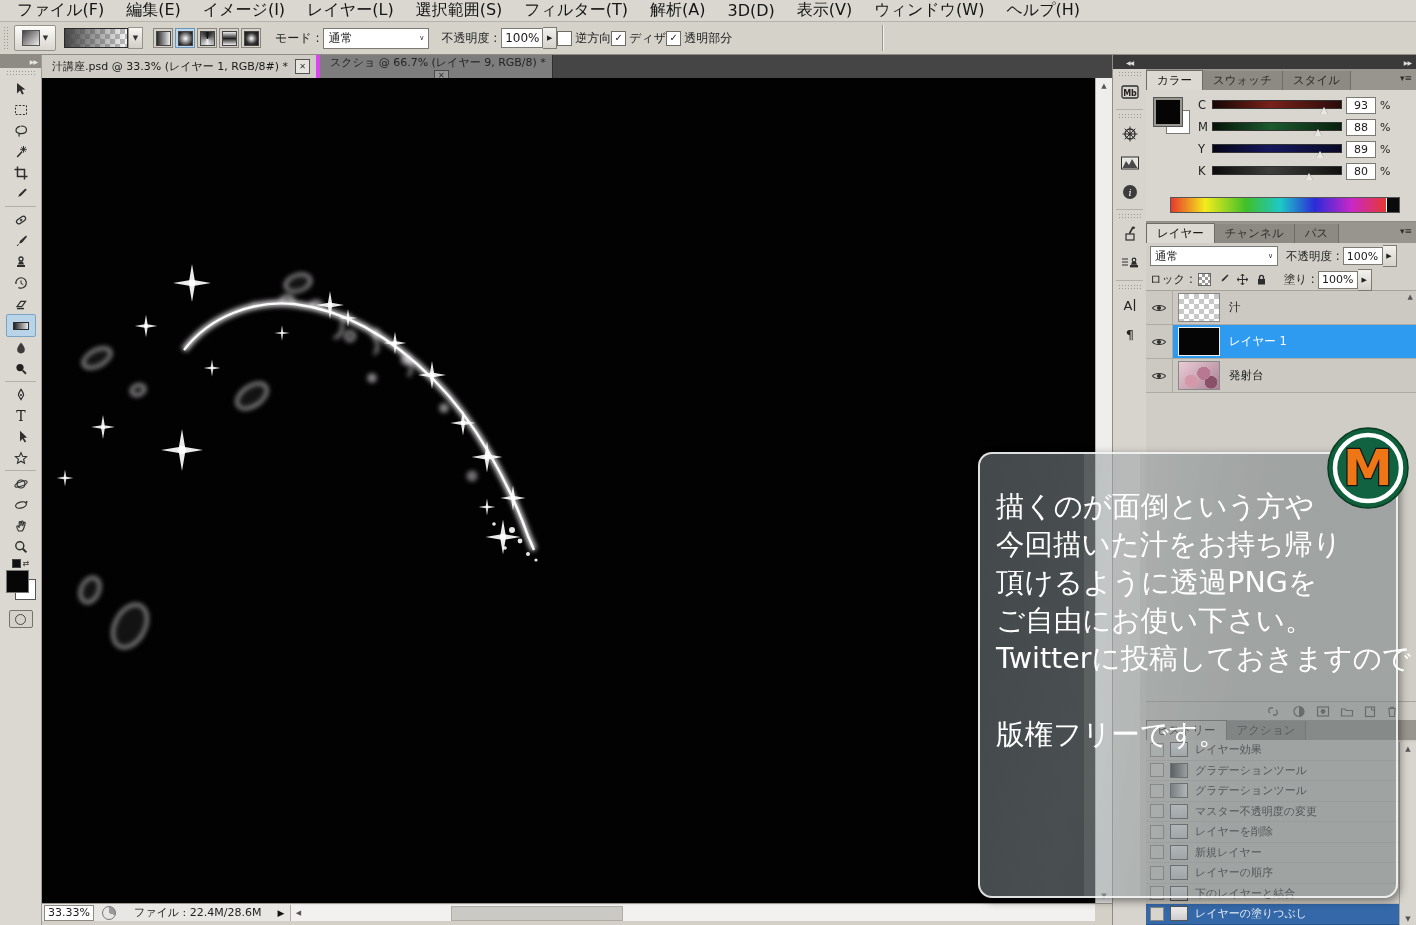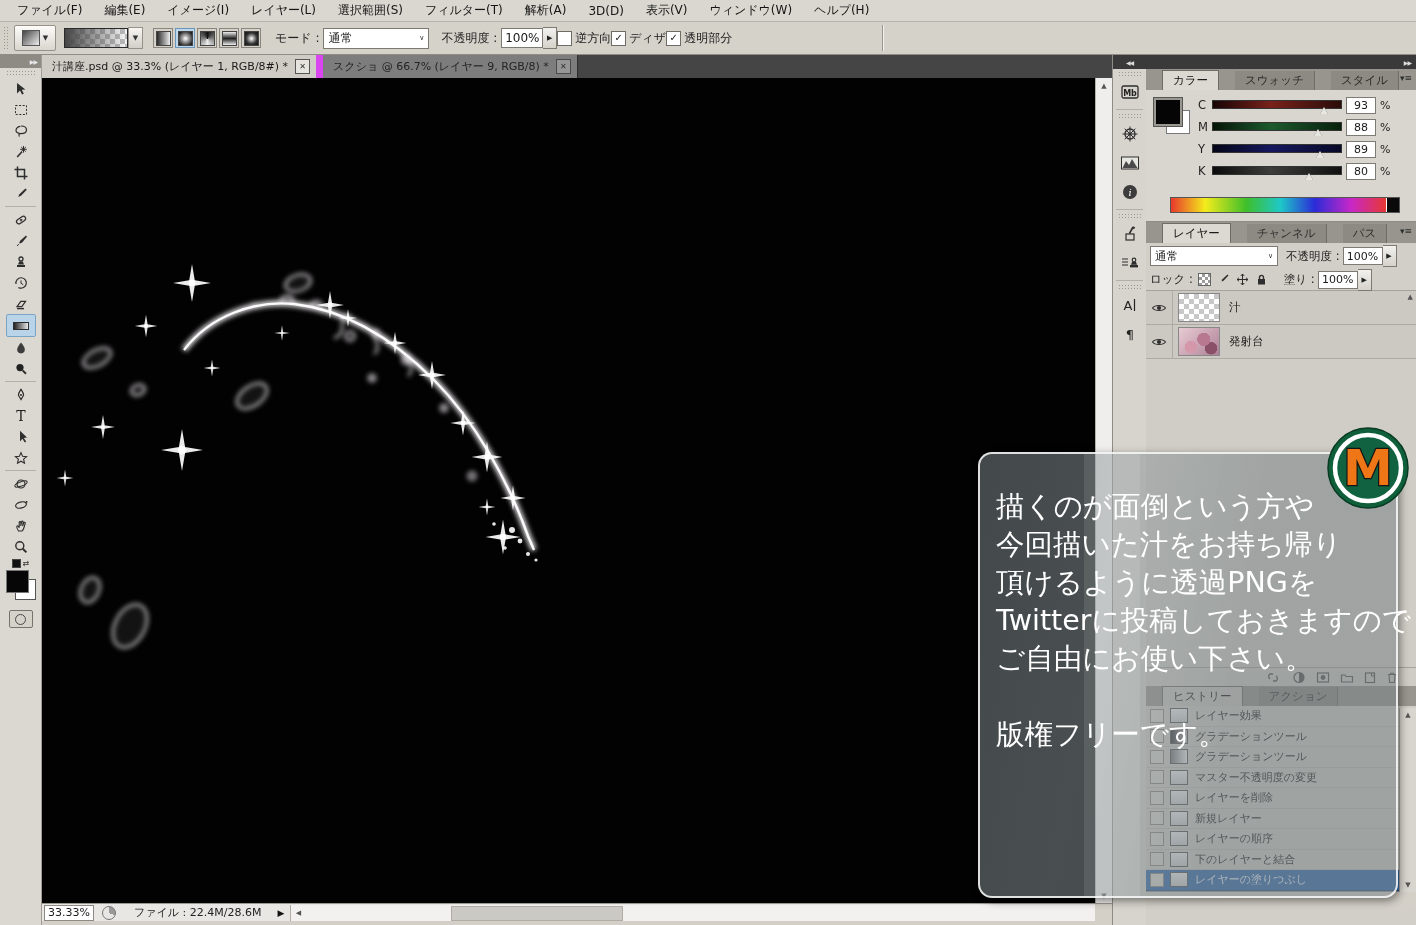--- a/index.html
+++ b/index.html
@@ -6,21 +6,21 @@
   body{
     width:1416px;height:925px;position:relative;overflow:hidden;
     background:#d4d0c8;
     font-family:"DejaVu Sans","Liberation Sans",sans-serif;
     font-size:12px;color:#1a1a1a;
     -webkit-font-smoothing:antialiased;
   }
   
   #menubar{position:absolute;left:0;top:0;width:1416px;height:22px;background:#dad7d0;
     border-bottom:1px solid #b5b2ab;display:flex;align-items:center;padding-left:6px;box-sizing:border-box;}
-  #menubar .mi{padding:0 11px;font-size:12px;color:#151515;cursor:default;}
+  #menubar .mi{padding:0 11px;font-size:16px;color:#151515;cursor:default;}
   
   #optionsbar{position:absolute;left:0;top:22px;width:1416px;height:33px;background:#d5d2ca;
     border-bottom:1px solid #8f8c86;display:flex;align-items:center;box-sizing:border-box;}
   .grip{width:7px;height:24px;margin:0 4px 0 3px;
     background-image:radial-gradient(#9a978f 35%,transparent 40%);background-size:3px 3px;}
   .toolbtn{width:40px;height:24px;border:1px solid #979289;background:linear-gradient(#fdfcfa,#d9d6cf);
     display:flex;align-items:center;justify-content:center;gap:3px;border-radius:2px;}
   .minigrad{width:16px;height:14px;border:1px solid #555;background:linear-gradient(135deg,#444,#eee);}
   .dd-arrow{font-size:7px;color:#333;}
   .gradpreview{width:62px;height:18px;border:1px solid #2a2a2a;margin-left:8px;
@@ -40,22 +40,22 @@
     align-items:center;justify-content:center;font-size:12px;}
   .spin{width:13px;height:20px;border:1px solid #7d7a74;border-left:none;background:linear-gradient(#f2f1ee,#d5d2ca);
     display:flex;align-items:center;justify-content:center;font-size:7px;color:#222;}
   .cb{display:flex;align-items:center;}
   .cb .box{width:13px;height:13px;border:1px solid #6f6c66;background:#fff;margin-right:3px;
     display:flex;align-items:center;justify-content:center;font-size:10px;color:#222;line-height:1;}
   .vsep{width:1px;height:26px;background:#9a968e;margin-left:150px;border-right:1px solid #f2f1ee;}
   
   #tabbar{position:absolute;left:42px;top:55px;width:1070px;height:23px;background:#454545;display:flex;}
   .doctab{height:23px;display:flex;align-items:center;padding:0 6px 0 10px;font-size:11px;box-sizing:border-box;}
-  .doctab.active{background:#cfccc5;color:#1a1a1a;border-right:7px solid #d946ef;}
-  .doctab.inactive{background:#7d7d7d;color:#242424;border-right:1px solid #2e2e2e;}
+  .doctab.active{background:#cfccc5;color:#1a1a1a;border-right:4px solid #d946ef;}
+  .doctab.inactive{background:#7d7d7d;color:#242424;border-right:1px solid #2e2e2e;flex-direction:column;}
   .doctab .x{margin-left:7px;width:13px;height:13px;border:1px solid #555;background:#e6e4df;
     display:flex;align-items:center;justify-content:center;font-size:8px;color:#333;}
   .doctab.inactive .x{background:#969696;border-color:#4a4a4a;}
   
   #toolbar{position:absolute;left:0;top:55px;width:42px;height:870px;background:#dbd8d1;
     border-right:1px solid #a09d96;box-sizing:border-box;}
   #toolbar .thead{height:13px;background:#8e8b84;display:flex;align-items:center;justify-content:flex-end;
     padding-right:4px;font-size:6px;color:#e8e8e8;letter-spacing:-1px;}
   #toolbar .tgrip{height:6px;margin:2px 6px;background-image:radial-gradient(#9a978f 35%,transparent 40%);background-size:3px 3px;}
   .tool{width:28px;height:21px;margin:0 auto;display:flex;align-items:center;justify-content:center;}
@@ -97,21 +97,21 @@
   .dockgrip{height:6px;margin:2px 5px 1px;background-image:radial-gradient(#9a978f 35%,transparent 40%);background-size:3px 3px;}
   .dockbtn{width:28px;height:26px;margin:1px auto;display:flex;align-items:center;justify-content:center;
     border:1px solid transparent;border-radius:2px;}
   .dsep{height:1px;background:#b3b0a9;margin:3px 3px;}
   
   #panels{position:absolute;left:1146px;top:55px;width:270px;height:870px;background:#d2cfc8;box-sizing:border-box;}
   #panels .phead{height:14px;background:#3a3a3a;display:flex;align-items:center;justify-content:flex-end;
     padding-right:5px;font-size:6px;color:#ddd;letter-spacing:-1px;}
   .tabrow{height:21px;background:#98958e;display:flex;align-items:flex-end;position:relative;}
   .ptab{height:19px;display:flex;align-items:center;padding:0 10px;font-size:11.5px;color:#2b2b2b;
-    background:#8d8a83;border-right:1px solid #6f6c66;margin-left:16px;}
+    background:#8d8a83;border-right:1px solid #6f6c66;}
   .ptab.active{background:#dcd9d2;color:#111;border:1px solid #6f6c66;border-bottom:none;}
   .pmenu{position:absolute;right:4px;top:4px;font-size:9px;color:#2e2e2e;}
   
   #colorbody{height:131px;background:#d9d6cf;border-bottom:1px solid #8f8c86;position:relative;}
   .cswatches{position:absolute;left:8px;top:8px;width:36px;height:36px;}
   .cswatches .bg{position:absolute;right:0;bottom:0;width:22px;height:22px;background:#fff;border:1px solid #777;}
   .cswatches .fg{position:absolute;left:0;top:0;width:24px;height:24px;background:#050505;border:2px solid #9a978f;outline:1px solid #555;}
   .chrow{position:absolute;left:52px;height:18px;display:flex;align-items:center;}
   .chrow .cl{width:14px;font-size:11.5px;color:#222;}
   .sliderwrap{position:relative;width:128px;height:14px;margin-right:6px;}
@@ -719,20 +719,30 @@
         <span class="eyecol">
             <svg class="tsvg" width="16" height="12">
               <path d="M1.5 6 C4 2.6 12 2.6 14.5 6 C12 9.4 4 9.4 1.5 6 Z" fill="none" stroke="#2e2e2e" stroke-width="1.1"></path>
               <circle cx="8" cy="6" r="2.1" fill="#2e2e2e"></circle>
             </svg>
           </span>
         <span class="thumb th-checker"></span>
         <span class="lname">汁</span>
         <span class="scrollup">▲</span>
       </div>
+      <div class="lrow sel">
+        <span class="eyecol" style="background:#ccc9c2;">
+            <svg class="tsvg" width="16" height="12">
+              <path d="M1.5 6 C4 2.6 12 2.6 14.5 6 C12 9.4 4 9.4 1.5 6 Z" fill="none" stroke="#2e2e2e" stroke-width="1.1"></path>
+              <circle cx="8" cy="6" r="2.1" fill="#2e2e2e"></circle>
+            </svg>
+          </span>
+        <span class="thumb th-black"></span>
+        <span class="lname">レイヤー 1</span>
+      </div>
       <div class="lrow">
         <span class="eyecol">
             <svg class="tsvg" width="16" height="12">
               <path d="M1.5 6 C4 2.6 12 2.6 14.5 6 C12 9.4 4 9.4 1.5 6 Z" fill="none" stroke="#2e2e2e" stroke-width="1.1"></path>
               <circle cx="8" cy="6" r="2.1" fill="#2e2e2e"></circle>
             </svg>
           </span>
         <span class="thumb th-image"></span>
         <span class="lname">発射台</span>
       </div>
@@ -824,22 +834,22 @@
     </div>
   </div>
 </div>
 
 <div id="overlay">
   <div class="band"></div>
   <div class="txt">
     <div>描くのが面倒という方や</div>
     <div>今回描いた汁をお持ち帰り</div>
     <div>頂けるように透過PNGを</div>
+    <div>ご自由にお使い下さい。</div>
     <div>Twitterに投稿しておきますので</div>
-    <div>ご自由にお使い下さい。</div>
     <div style="height:38px;"></div>
     <div>版権フリーです。</div>
   </div>
 </div>
 
 <div id="logo">
   <svg width="84" height="84" viewBox="0 0 84 84">
     <circle cx="42" cy="42" r="40" fill="#0e5f3a" stroke="#083a23" stroke-width="1.5"></circle>
     <circle cx="42" cy="42" r="33" fill="#116240" stroke="#ffffff" stroke-width="4.5"></circle>
     <text x="42" y="59" text-anchor="middle" font-size="50" font-weight="bold" font-family="DejaVu Sans,sans-serif" fill="#ee7616" stroke="#141414" stroke-width="2.4" paint-order="stroke">M</text>

